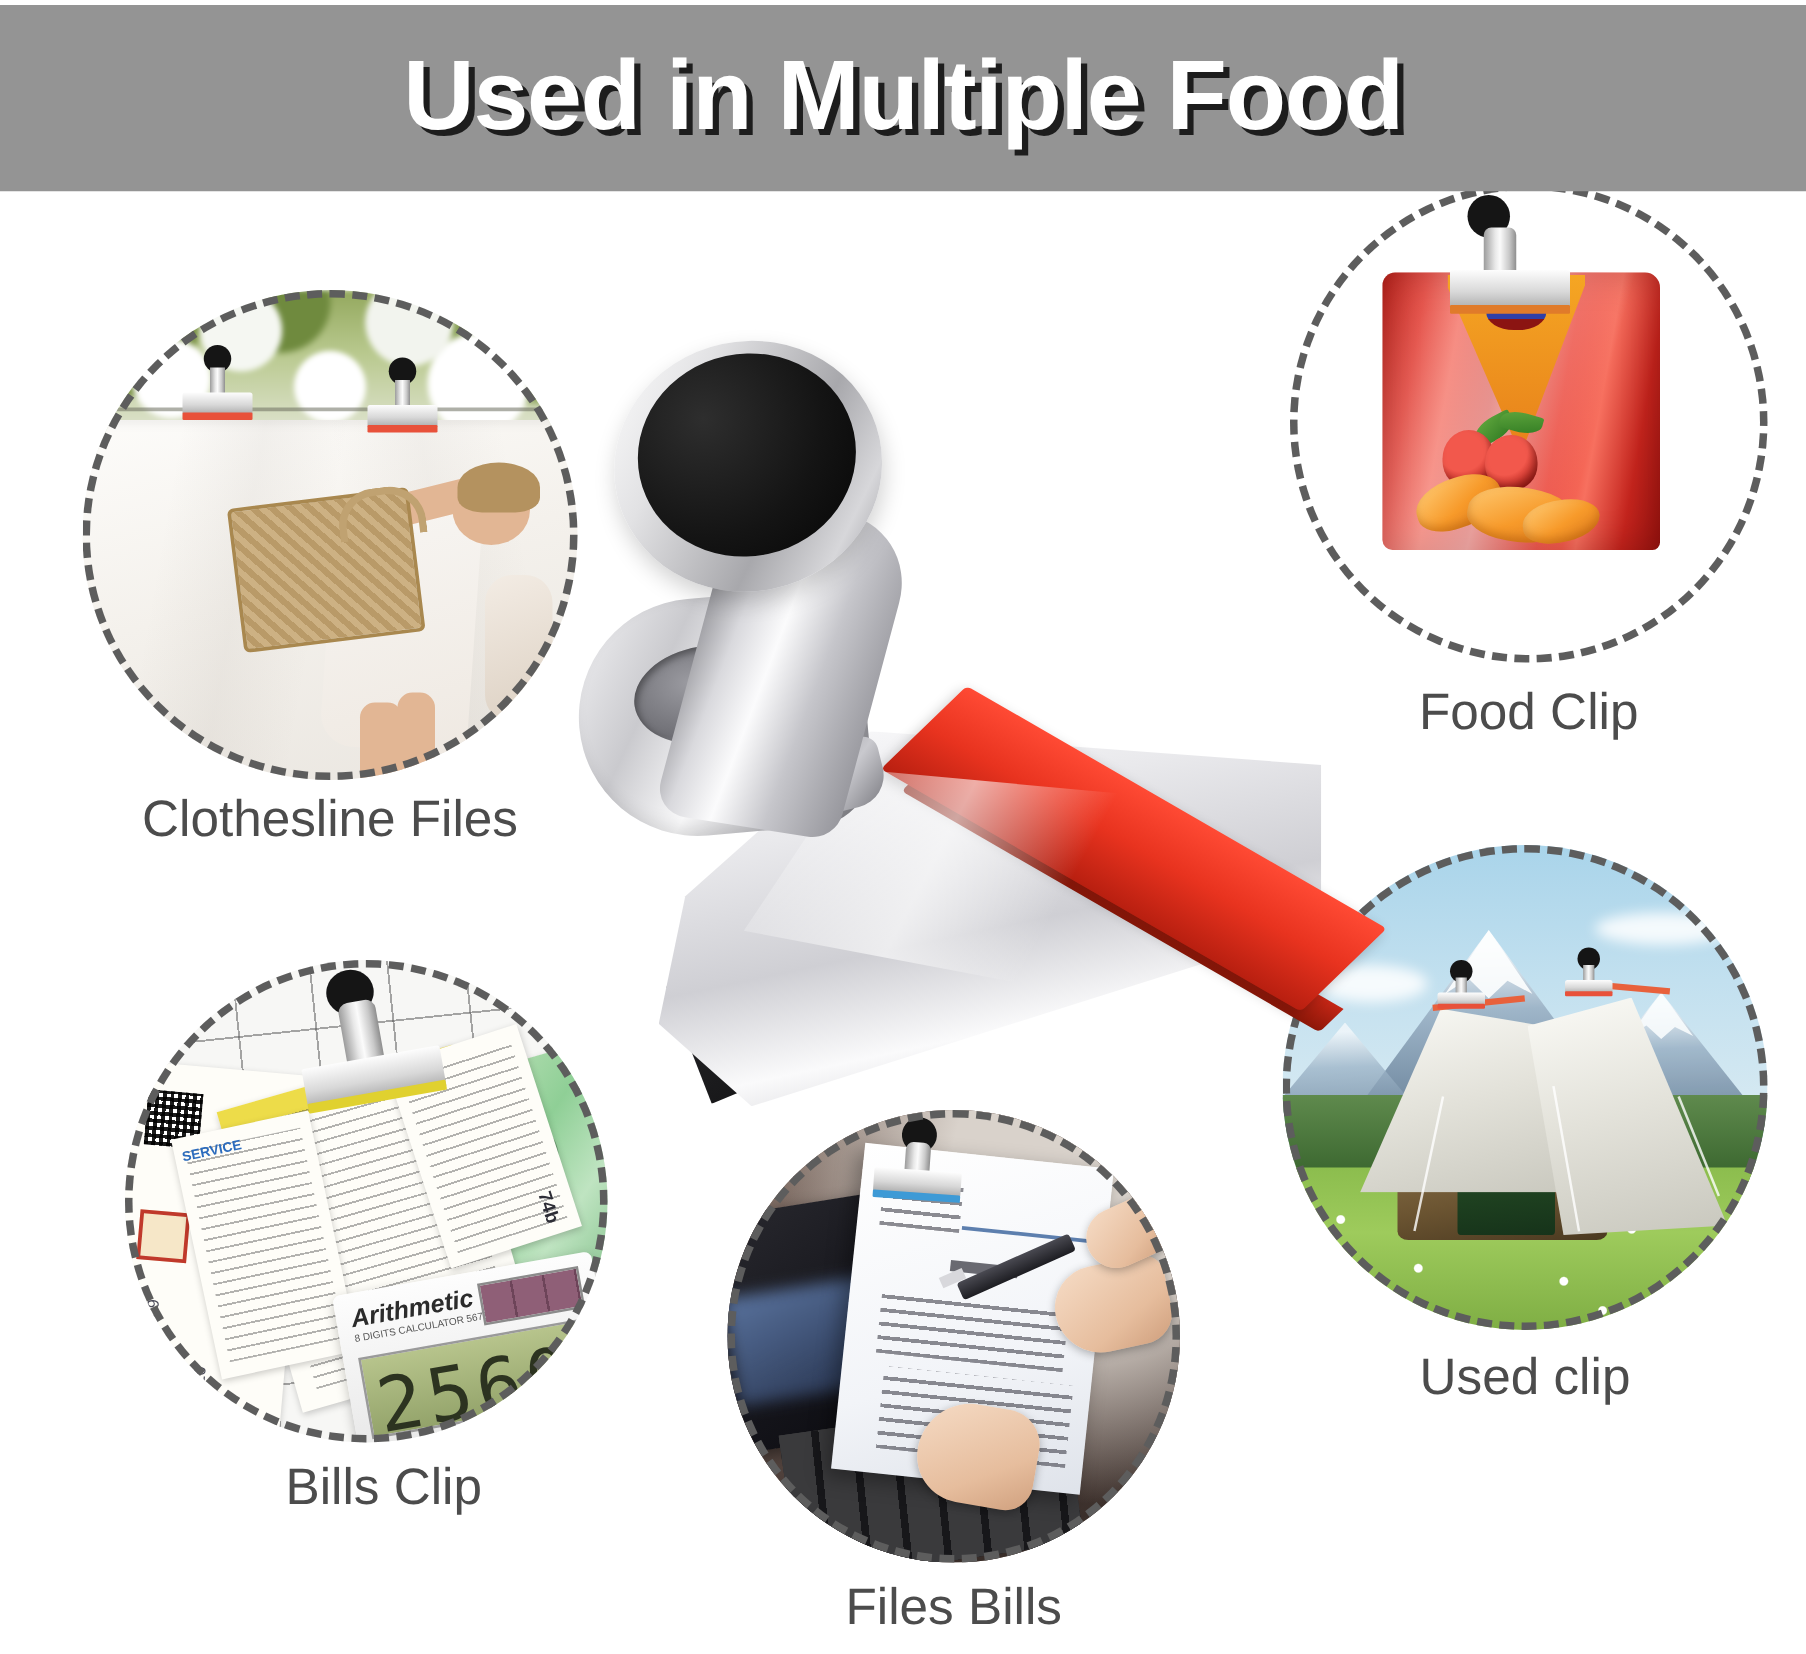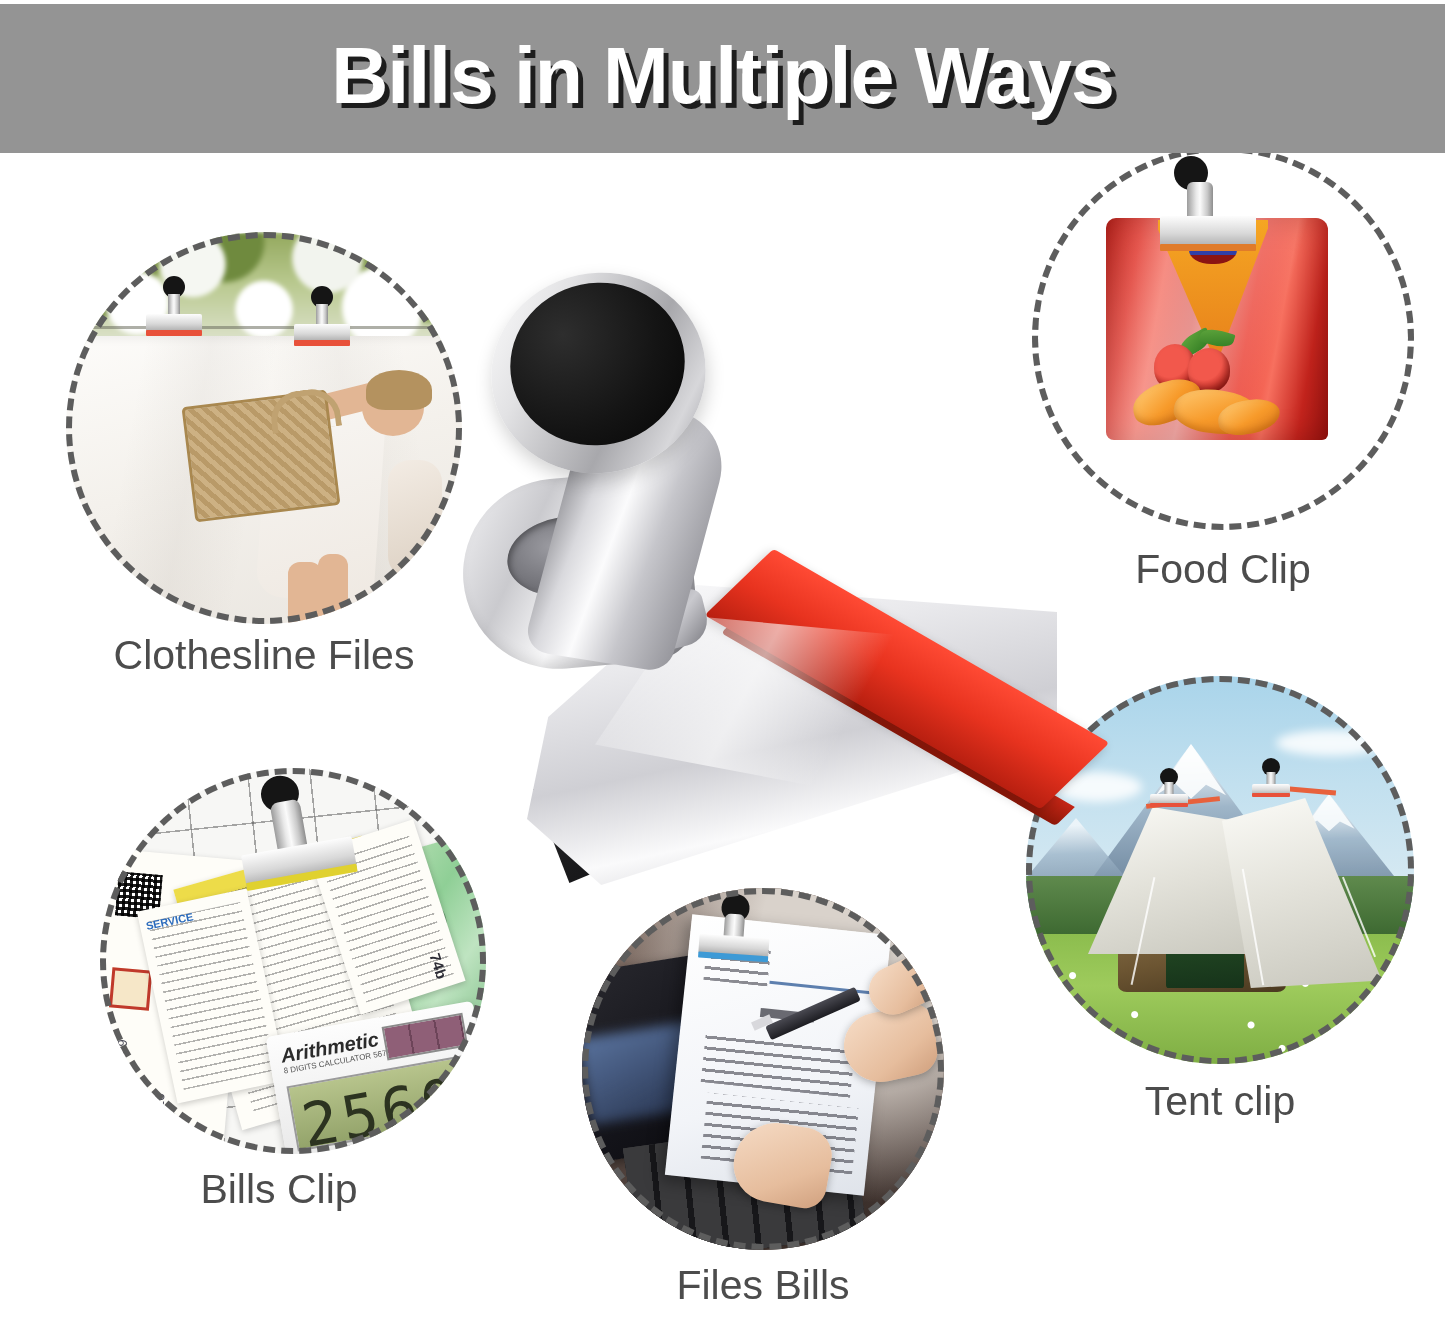--- a/index.html
+++ b/index.html
@@ -417,21 +417,21 @@
   #hero .hero-gloss {
     position:absolute; left:140px; top:360px; width:360px; height:180px;
     background: linear-gradient(118deg, rgba(255,255,255,0) 0%, rgba(255,255,255,.62) 42%, rgba(255,255,255,0) 68%);
     clip-path: polygon(24% 0%, 100% 14%, 74% 100%, 0% 72%);
   }
 </style>
 </head>
 <body>
 
 <div id="header-band">
-  <div id="header-title">Bills in Multiple Ways</div>
+  <div id="header-title">Used in Multiple Food</div>
 </div>
 
 <div class="bubble" style="left:66px; top:232px; width:396px; height:392px;">
   <div id="scene-clothesline">
     <div class="cl-sky"></div>
     <div class="cl-line" style="top:94px;"></div>
     <div class="cl-sheet" style="top:104px; height:290px;"></div>
 
     <div class="cl-woman" style="left:196px; top:168px; width:118px; height:200px; border-radius:34px 18px 10px 26px; transform:rotate(4deg);"></div>
     <div class="cl-skin" style="left:206px; top:160px; width:124px; height:26px; border-radius:13px; transform:rotate(-14deg);"></div>
@@ -529,21 +529,21 @@
 
     <div class="mini-clip" style="left:138px; top:6px; width:112px; height:118px; transform:rotate(-10deg);">
       <div class="knob" style="width:38px;height:36px; left:44%;"></div>
       <div class="neck" style="top:26px;width:30px;height:56px; left:46%; border-radius:8px;"></div>
       <div class="jaw" style="top:72px;width:112px;height:34px;"></div>
       <div class="lip" style="top:100px;width:112px;height:8px; background:#e0d12f;"></div>
     </div>
   </div>
 </div>
 <div class="bubble-ring" style="left:100px; top:768px; width:386px; height:386px;"></div>
-<div class="caption" style="left:84px; top:1166px; width:390px;">Bills Clip</div>
+<div class="caption" style="left:112px; top:1166px; width:390px;">Bills Clip</div>
 
 <div class="bubble" style="left:582px; top:888px; width:362px; height:362px;">
   <div id="scene-files">
     <div class="desk-bg"></div>
     <div class="laptop-screen" style="left:-24px; top:74px; width:196px; height:190px;"></div>
     <div class="laptop-keys" style="left:48px; top:244px; width:230px; height:118px;"></div>
 
     <div class="doc-sheet" style="left:96px; top:36px; width:200px; height:262px;">
       <div class="doc-txt" style="left:18px; top:26px; width:64px; height:38px;"></div>
       <div class="doc-rule" style="left:84px; top:58px; width:104px;"></div>
@@ -603,21 +603,21 @@
     </div>
     <div class="mini-clip" style="left:226px; top:82px; width:38px; height:42px;">
       <div class="knob" style="width:18px;height:18px;"></div>
       <div class="neck" style="top:14px;width:9px;height:16px;"></div>
       <div class="jaw" style="top:26px;width:38px;height:11px;"></div>
       <div class="lip" style="top:35px;width:38px;height:4px;"></div>
     </div>
   </div>
 </div>
 <div class="bubble-ring" style="left:1026px; top:676px; width:388px; height:388px;"></div>
-<div class="caption" style="left:1024px; top:1078px; width:392px;">Tent clip</div>
+<div class="caption" style="left:1024px; top:1078px; width:392px;">Used clip</div>
 
 <div id="hero">
   <div class="jaw-dark"></div>
   <div class="jaw-top"></div>
   <div class="red-strip-edge"></div>
   <div class="red-strip"></div>
   <div class="hero-gloss"></div>
   <div class="lever"></div>
   <div class="lever-hole"></div>
   <div class="notch"></div>

